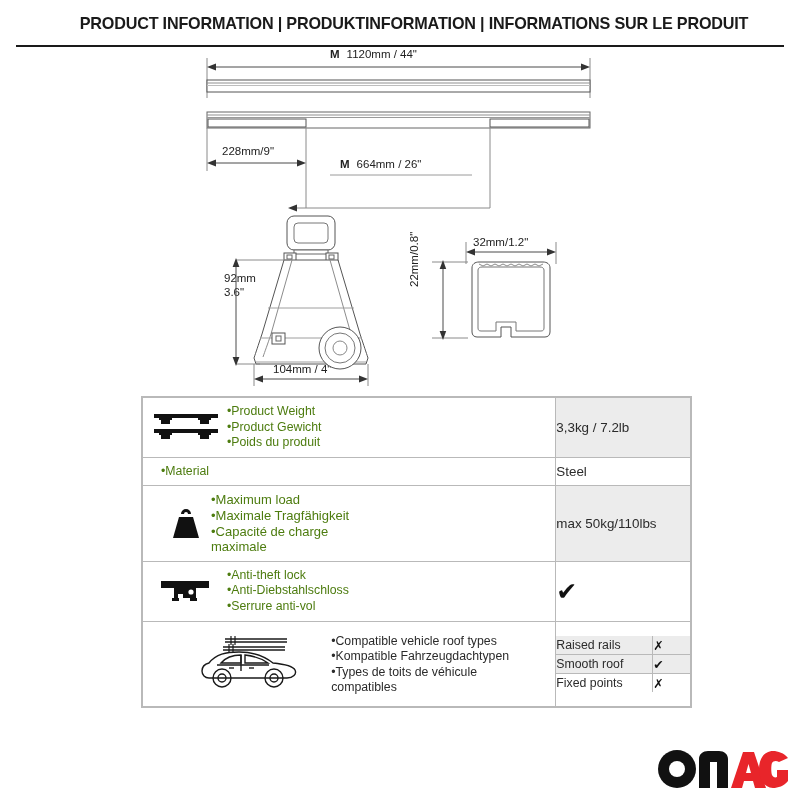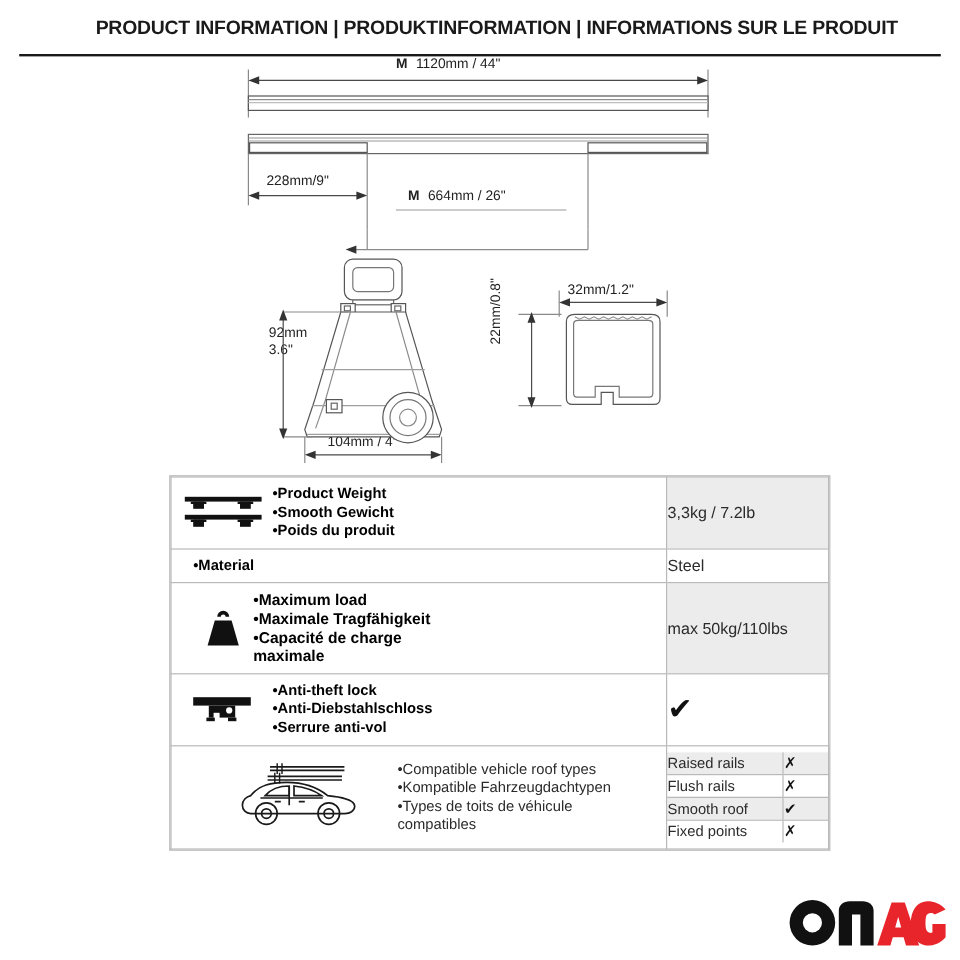--- a/index.html
+++ b/index.html
@@ -41,21 +41,21 @@
     border:1px solid #b9b9b9;vertical-align:middle;padding:0;
   }
   .cell-label{
     width:233px;padding:6px 4px 6px 6px;background:#fff;
     display:flex;align-items:center;gap:4px;
   }
   .label-icon{
     width:74px;flex:0 0 74px;display:flex;align-items:center;justify-content:center;
   }
   .label-lines{
-    font-size:12.3px;line-height:15.6px;color:#000000;flex:1;font-weight:bold;
+    font-size:12.3px;line-height:15.6px;color:#4d7c0f;flex:1;
   }
   .cell-value{
     padding:6px 12px;font-size:13.4px;color:#2b2b2b;
   }
   .shaded{background:#ececec;}
   .plain{background:#ffffff;}
   .check{font-size:25px;line-height:25px;font-weight:bold;color:#111;}
   .mark{font-size:12.5px;font-weight:bold;color:#111;}
 
   .roof-table{width:100%;border-collapse:collapse;}
@@ -228,21 +228,21 @@
                 <rect x="3" y="19" width="64" height="4"></rect>
                 <rect x="10" y="23" width="9" height="6"></rect>
                     <rect x="8" y="23" width="13" height="2"></rect>
                 <rect x="49" y="23" width="9" height="6"></rect>
                     <rect x="47" y="23" width="13" height="2"></rect>
               </g>
             </svg>
           </span>
           <span class="label-lines">
             <span>•Product Weight</span><br>
-            <span>•Smooth Gewicht</span><br>
+            <span>•Product Gewicht</span><br>
             <span>•Poids du produit</span>
           </span>
         </div>
       </td>
       <td class="cell-value shaded">3,3kg / 7.2lb</td>
     </tr>
 
     <tr>
       <td>
         <div class="cell-label">
@@ -347,26 +347,20 @@
             <span>compatibles</span>
           </span>
         </div>
       </td>
       <td style="padding:0;">
         <table class="roof-table">
           <tbody>
                 <tr>
             <td class="roof-name shaded">Raised rails</td>
             <td class="roof-val shaded">
-              <span class="mark">✗</span>
-            </td>
-          </tr>
-          <tr>
-            <td class="roof-name plain">Flush rails</td>
-            <td class="roof-val plain">
               <span class="mark">✗</span>
             </td>
           </tr>
           <tr>
             <td class="roof-name shaded">Smooth roof</td>
             <td class="roof-val shaded">
               <span class="mark">✔</span>
             </td>
           </tr>
           <tr>

